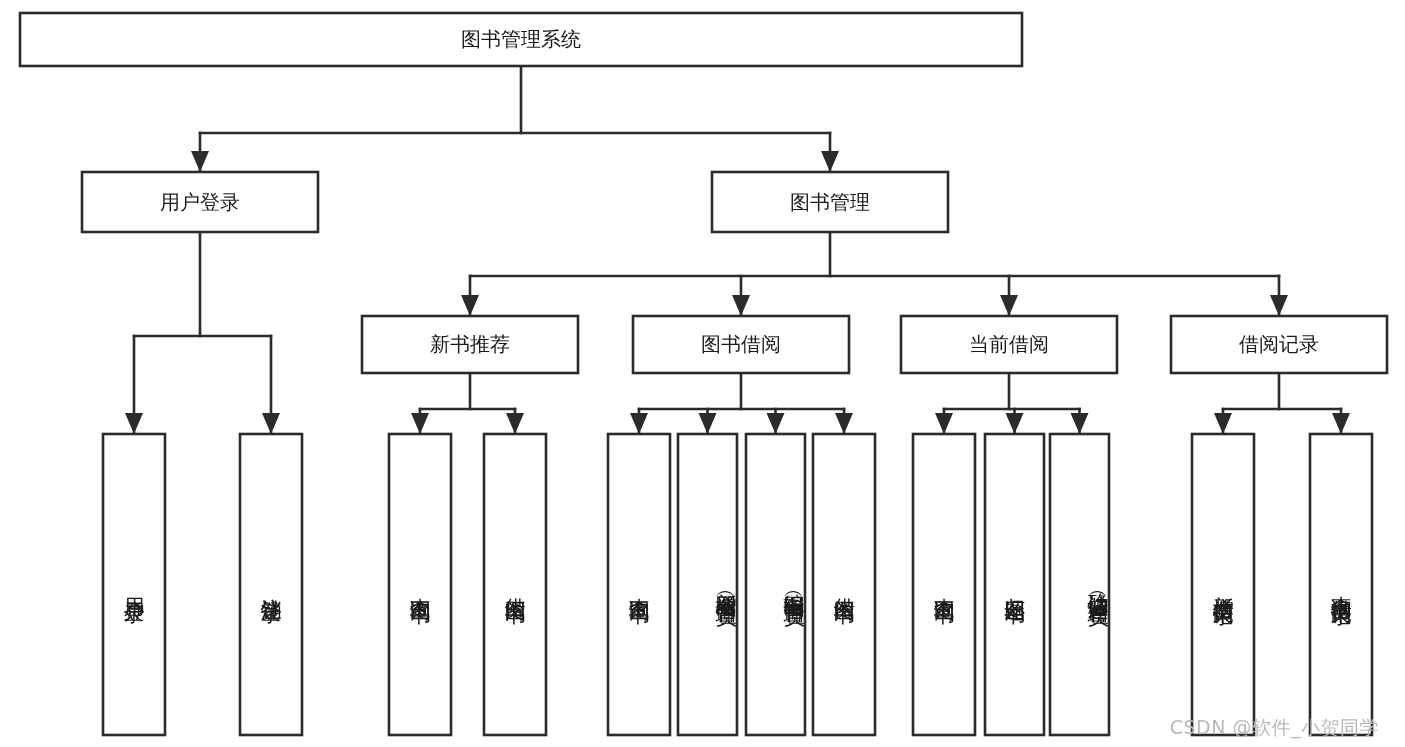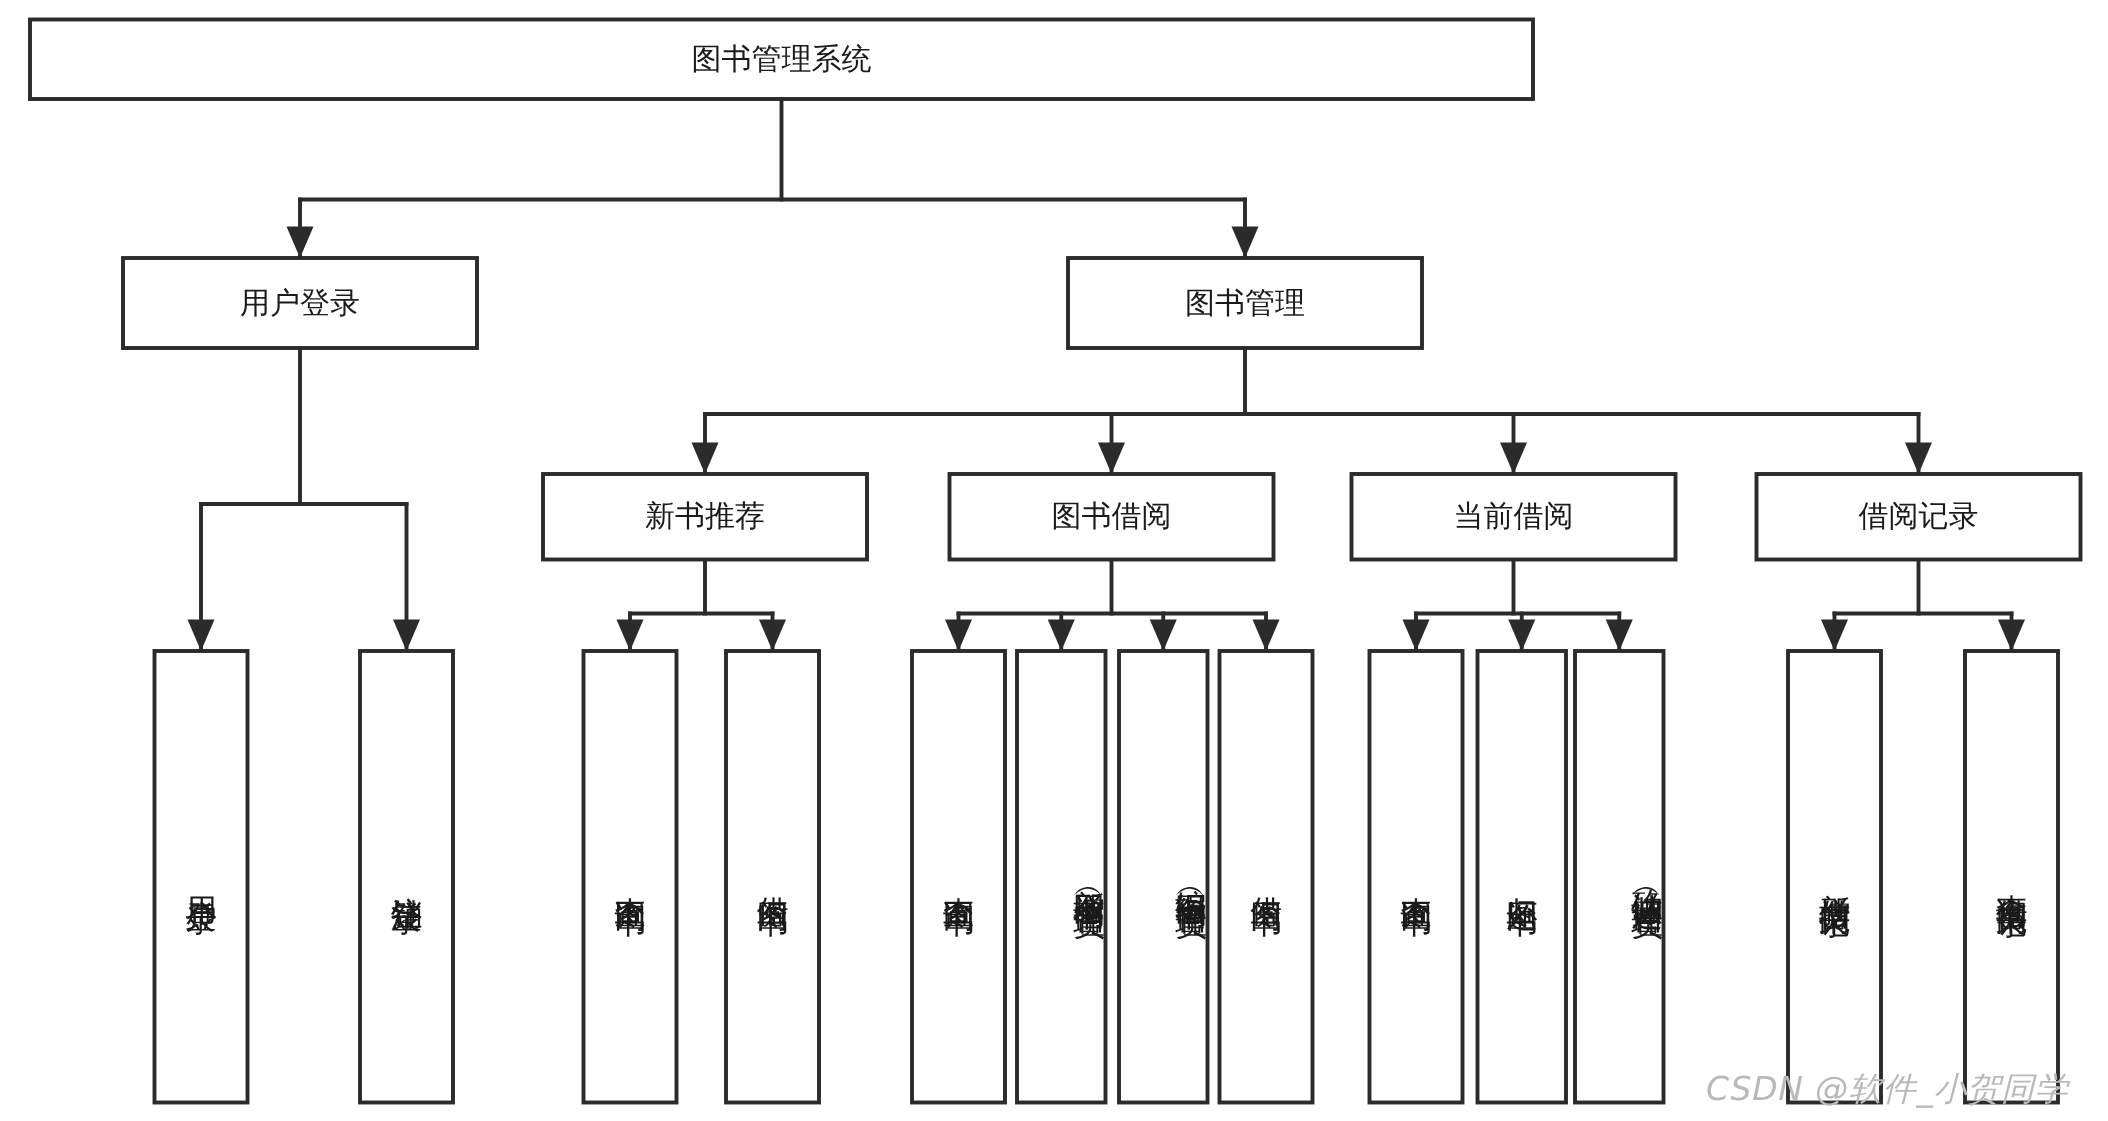--- a/index.html
+++ b/index.html
@@ -63,26 +63,25 @@
     justify-content: center;
     white-space: nowrap;
     pointer-events: none;
   }
   .vlabel.center { align-items: center; }
   .watermark {
     position: absolute;
     right: 8px;
     bottom: 6px;
     font-family: "DejaVu Sans", "Liberation Sans", sans-serif;
-    font-size: 22px;
+    font-size: 19px;
     color: #b9b9b9;
     letter-spacing: 0.5px;
     user-select: none;
     white-space: nowrap;
-    font-style: italic;
   }
 </style>
 </head>
 <body>
 
 <div id="diagram-root">
 
   <svg class="flow" viewBox="0 0 1405 747">
     <g id="links-layer">
         <line x1="521" y1="66" x2="521" y2="133" class="link"></line>

